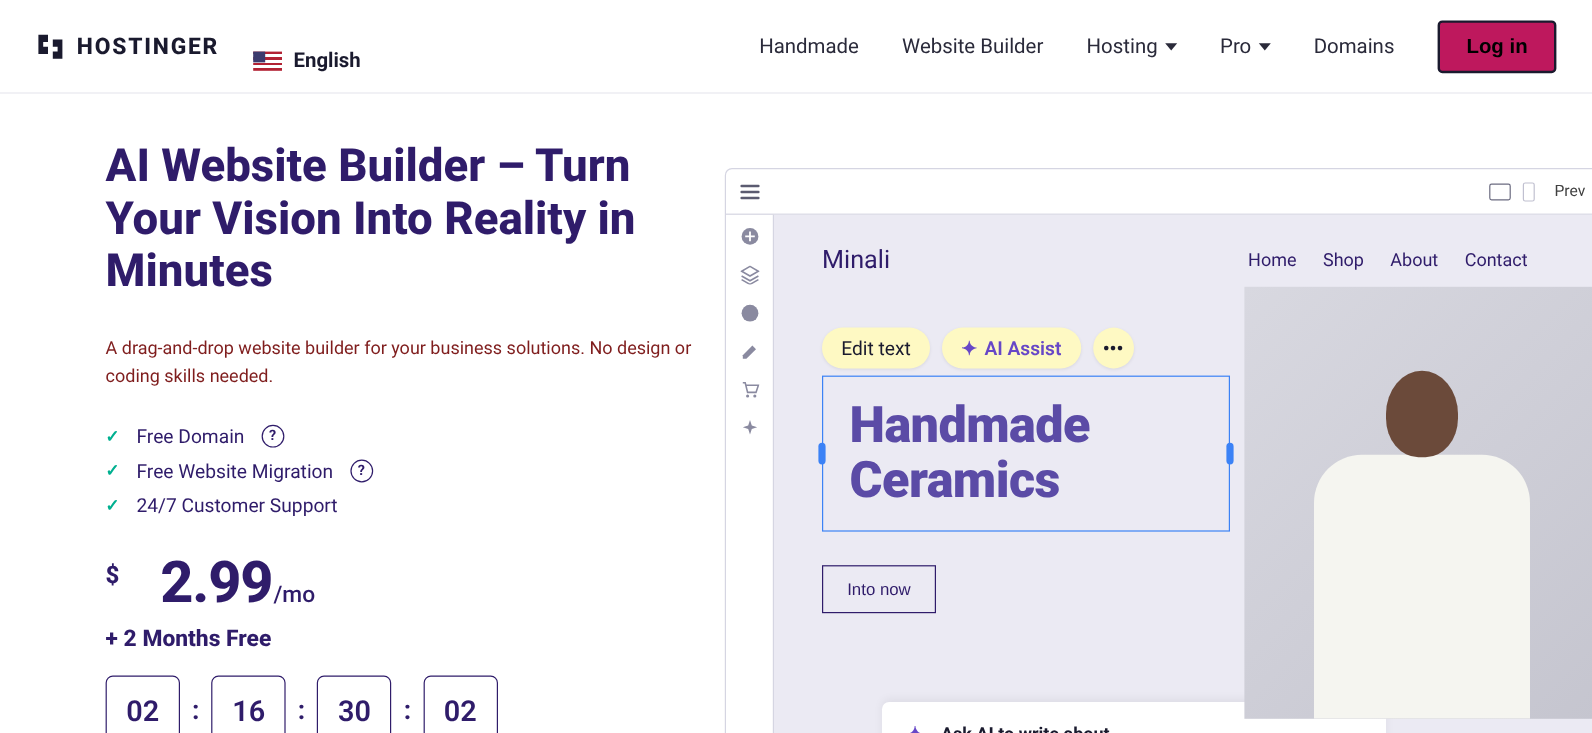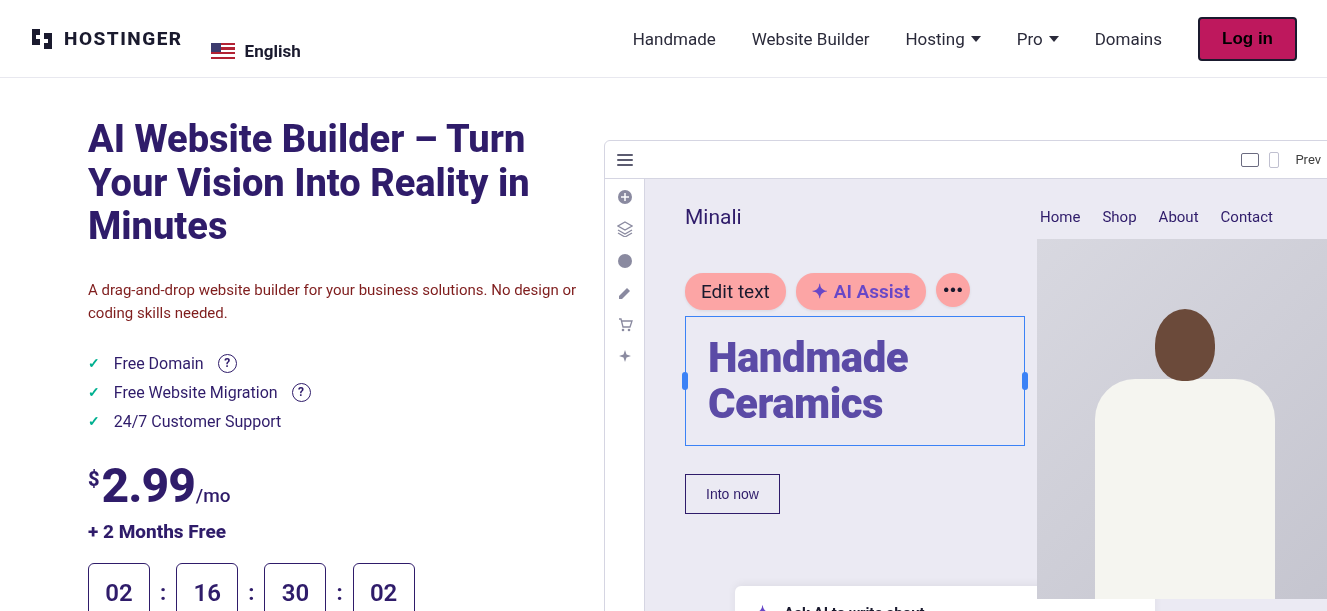--- a/index.html
+++ b/index.html
@@ -18,21 +18,21 @@
 .main { display: flex; padding: 40px 0 0 88px; }
 .left { width: 510px; }
 .title { font-size: 38px; font-weight: 800; color: #2f1c6a; line-height: 1.15; margin-bottom: 30px; }
 .subtitle { font-size: 15px; color: #7f1d1d; line-height: 1.55; margin-bottom: 28px; }
 .features { margin-bottom: 26px; }
 .feature { display: flex; align-items: center; gap: 14px; font-size: 16px; color: #2f1c6a; margin-bottom: 10px; }
 .check { color: #00b090; font-weight: bold; font-size: 14px; }
 .help { width: 19px; height: 19px; border: 1.5px solid #2f1c6a; border-radius: 50%; display: inline-flex; align-items: center; justify-content: center; font-size: 12px; font-weight: bold; cursor: pointer; }
 .price-row { display: flex; align-items: baseline; margin-bottom: 6px; }
 .currency { font-size: 20px; font-weight: 800; color: #2f1c6a; margin-right: 2px; position: relative; top: -16px;}
-.price { font-size: 48px; font-weight: 800; color: #2f1c6a; letter-spacing: -1px; }
+.price { font-size: 48px; font-weight: 800; color: #2f1c6a; letter-spacing: -1px; margin-left: 32px; }
 .per { font-size: 19px; font-weight: 500; color: #2f1c6a; margin-left: 1px; }
 .bonus { font-size: 19px; font-weight: 800; color: #2f1c6a; margin-bottom: 20px; }
 .countdown { display: flex; align-items: center; gap: 10px; }
 .cd-box { width: 62px; height: 60px; border: 1px solid #2f1c6a; border-radius: 6px; display: flex; align-items: center; justify-content: center; font-size: 24px; font-weight: 600; color: #2f1c6a; }
 .cd-sep { font-size: 22px; font-weight: 700; color: #2f1c6a; }
 .preview { flex: 1; position: relative; margin-left: 6px; }
 .browser { position: absolute; left: 0; top: 22px; width: 730px; height: 500px; border: 1px solid #d5d5e2; border-radius: 6px 0 0 0; background: #fff; display: flex; }
 .top-bar { position: absolute; top: 0; left: 0; right: 0; height: 38px; border-bottom: 1px solid #d5d5e2; display: flex; align-items: center; }
 .hamburger { width: 40px; display: flex; align-items: center; justify-content: center; cursor: pointer; }
 .hamburger-icon { width: 16px; height: 12px; display: flex; flex-direction: column; justify-content: space-between; }
@@ -42,21 +42,21 @@
 .device.mobile { width: 10px; height: 16px; border-color: #c0c0d0; }
 .prev-label { font-size: 13px; color: #404040; margin-left: 6px; }
 .side-tools { position: absolute; top: 38px; left: 0; width: 40px; border-right: 1px solid #d5d5e2; height: calc(100% - 38px); display: flex; flex-direction: column; align-items: center; padding-top: 10px; gap: 16px; }
 .tool { width: 16px; height: 16px; color: #8a8aa0; cursor: pointer; display:flex; align-items:center; justify-content:center; }
 .canvas { position: absolute; top: 38px; left: 40px; right: 0; bottom: 0; background: #ebeaf3; padding: 26px 40px; }
 .site-header { display: flex; justify-content: space-between; align-items: center; margin-bottom: 44px; padding-right: 20px; }
 .site-brand { font-size: 21px; font-weight: 400; color: #2f1c6a; }
 .site-nav { display: flex; gap: 22px; }
 .site-nav-item { font-size: 15px; color: #2f1c6a; }
 .text-toolbar { display: flex; gap: 10px; margin-bottom: 6px; }
-.tb-btn { background: #fca5a5; border-radius: 18px; padding: 7px 16px; font-size: 19px; color: #1a1a2e; display: flex; align-items: center; gap: 6px; box-shadow: 0 1px 3px rgba(0,0,0,0.08); cursor: pointer; }
+.tb-btn { background: #fef9c3; border-radius: 18px; padding: 7px 16px; font-size: 16px; color: #1a1a2e; display: flex; align-items: center; gap: 6px; box-shadow: 0 1px 3px rgba(0,0,0,0.08); cursor: pointer; }
 .tb-btn.ai { color: #6747c7; font-weight: 600; }
 .tb-btn.dots { width: 34px; height: 34px; padding: 0; justify-content: center; font-weight: bold; }
 .selected-text { border: 1.5px solid #3b82f6; padding: 18px 22px; margin-bottom: 28px; position: relative; width: 340px; }
 .selected-text::before, .selected-text::after { content:""; position:absolute; width: 6px; height: 18px; background:#3b82f6; border-radius:3px; top:50%; transform:translateY(-50%); }
 .selected-text::before { left:-4px; }
 .selected-text::after { right:-4px; }
 .hero-text { font-size: 42px; font-weight: 900; color: #5b4ba6; line-height: 1.1; letter-spacing:-0.5px; }
 .shop-btn { border: 1px solid #2f1c6a; padding: 11px 20px; font-size: 14px; color: #2f1c6a; background: transparent; cursor: pointer; display: inline-block; }
 .ai-prompt { position: absolute; bottom: 0; left: 90px; background: #fff; border-radius: 6px 6px 0 0; padding: 16px 20px; display: flex; align-items: center; gap: 14px; font-size: 15px; font-weight: 700; color: #1a1a2e; box-shadow: 0 -2px 8px rgba(0,0,0,0.06); width: 420px; }
 .sparkle { color: #6747c7; font-size: 18px; }

